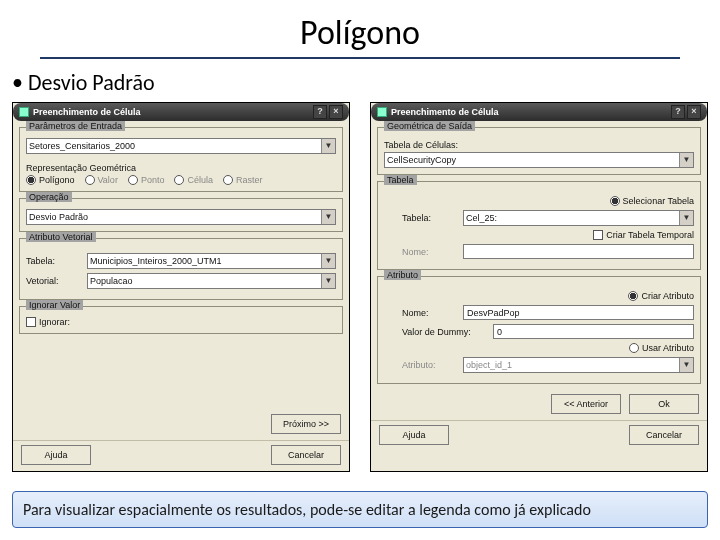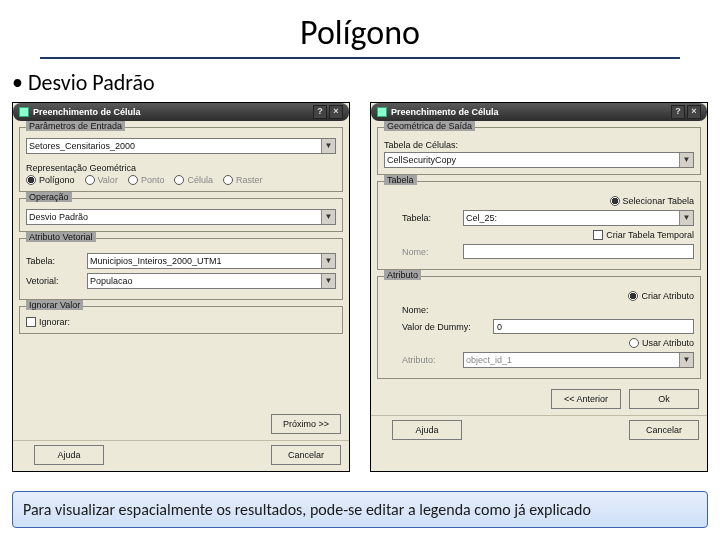--- a/index.html
+++ b/index.html
@@ -108,21 +108,21 @@
   .check .box {
     width:10px; height:10px; background:#fff; border:1px solid #555;
     font-size:8px; line-height:9px; text-align:center; color:#222;
   }
   .row { display:flex; align-items:center; gap:6px; margin:4px 0; }
   .row .lbl { width:55px; font-size:9px; }
   .row .fld { flex:1; }
   .indent { margin-left: 18px; }
   .btnrow {
     display:flex; justify-content:flex-end; gap:8px;
-    padding: 4px 8px 6px 21px;
+    padding: 4px 8px 6px 8px;
   }
   .btn {
     min-width:70px; height:20px;
     background:#ece9d8; border:1px solid #7a7a7a;
     font-size:9px; display:flex; align-items:center; justify-content:center;
   }
   .empty-area {
     height: 70px;
   }
   .footer {
@@ -274,20 +274,23 @@
     </div>
 
     <div class="group">
       <div class="group-label">Atributo</div>
       <div class="radio sub">
           <div class="dot"></div>
           <span>Criar Atributo</span>
         </div>
       <div class="row indent">
         <div class="lbl">Nome:</div>
+        <div class="input fld">
+            <span>DesvPadPop</span>
+          </div>
       </div>
       <div class="row indent">
         <div class="lbl" style="width:85px">Valor de Dummy:</div>
         <div class="input fld">
             <span>0</span>
           </div>
       </div>
       <div class="radio unchecked sub">
           <div class="dot"></div>
           <span>Usar Atributo</span>

